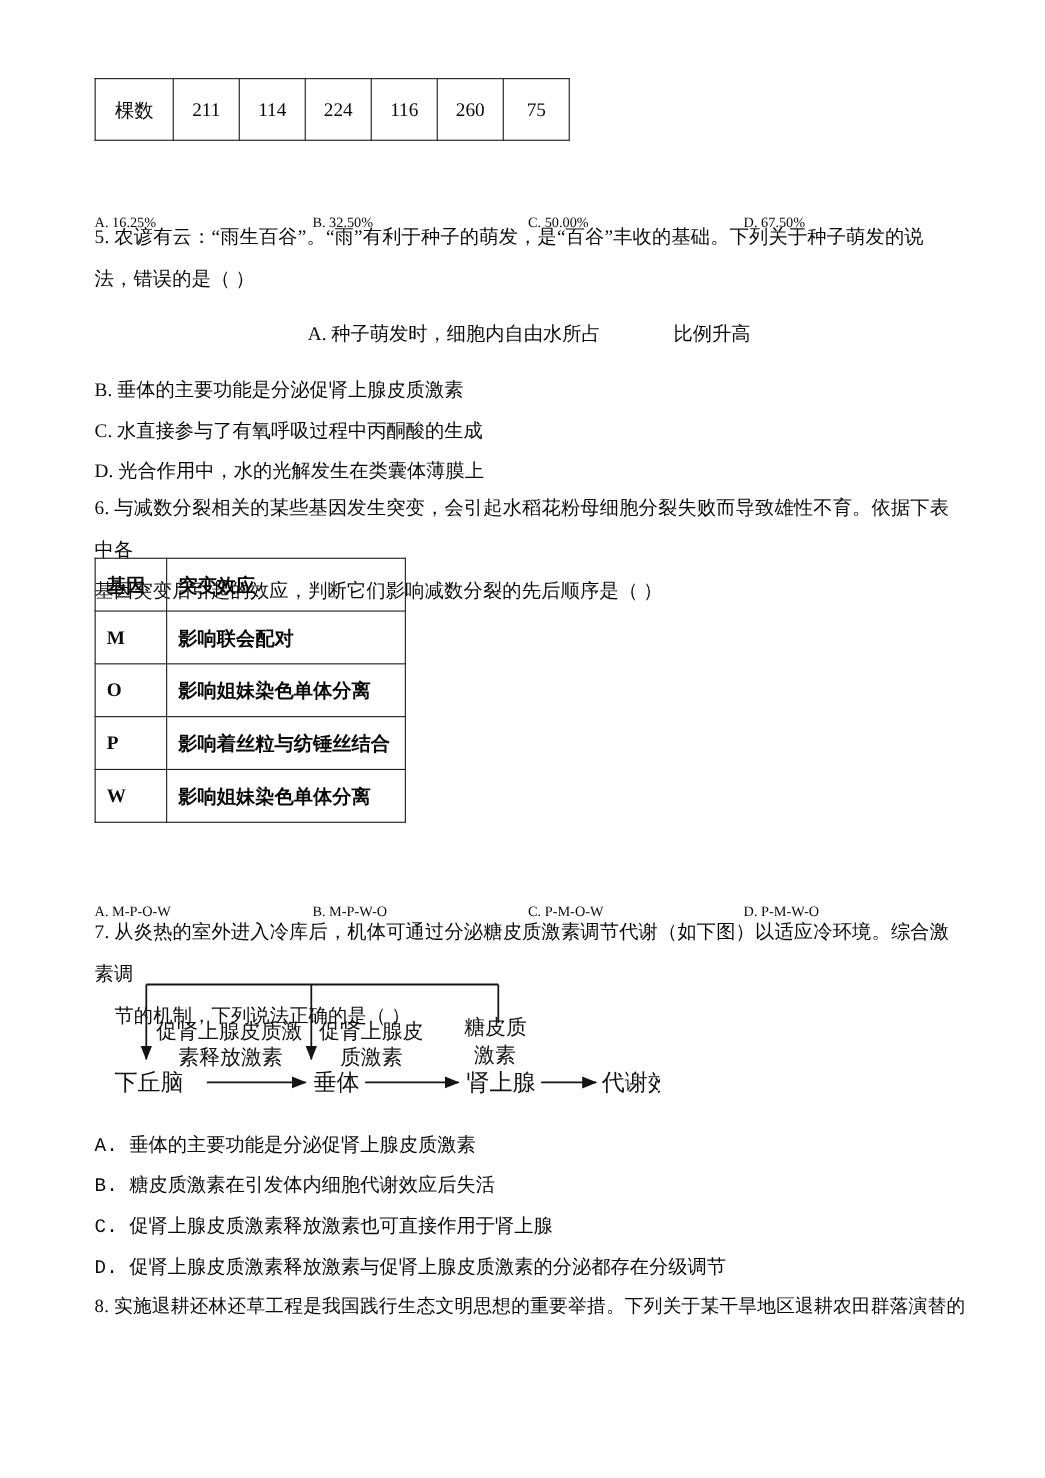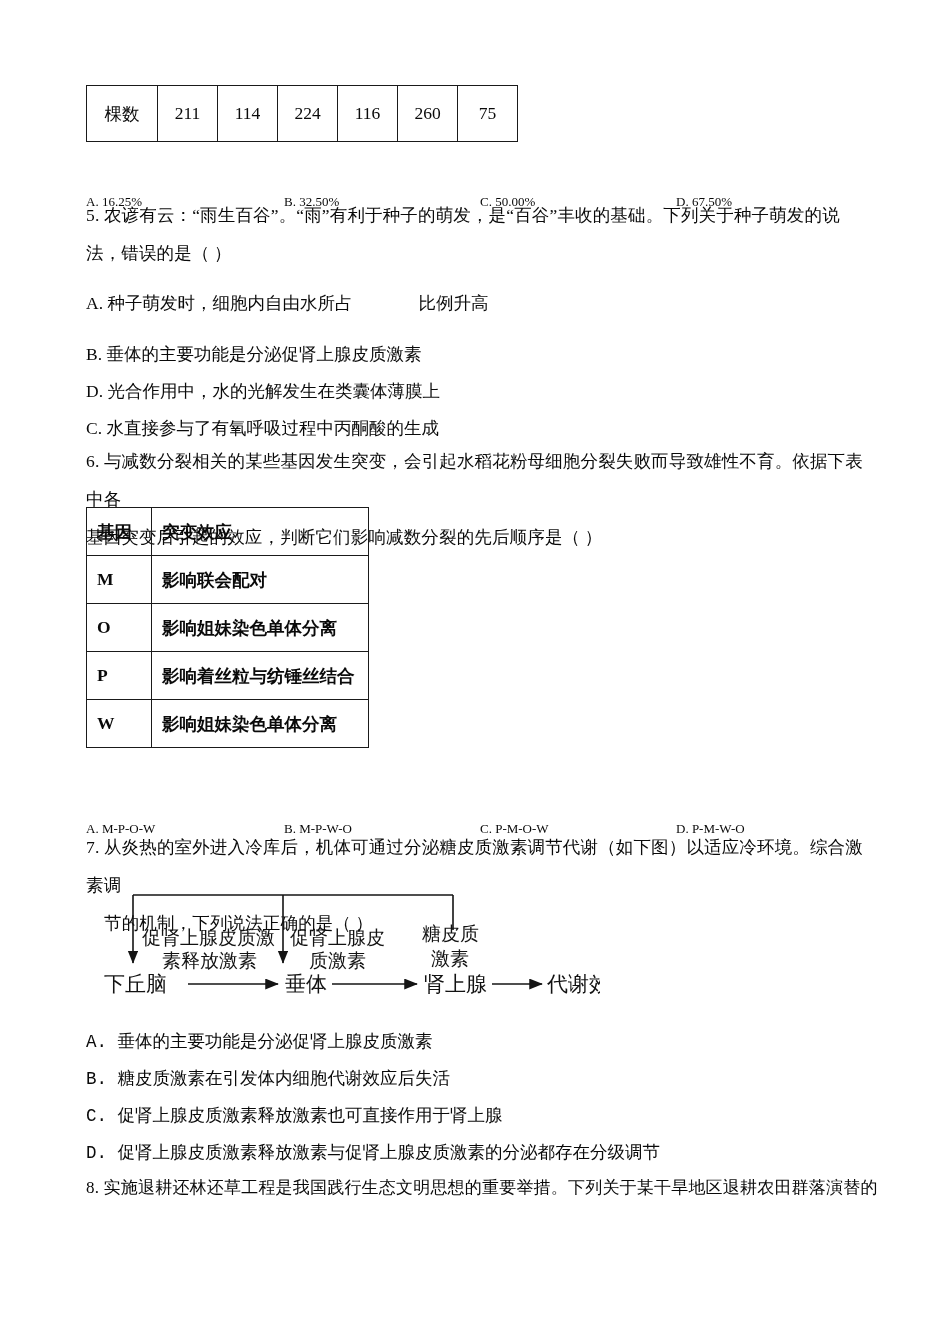--- a/index.html
+++ b/index.html
@@ -44,21 +44,21 @@
     font-size: 13px;
     line-height: 34px;
     margin-top: 30px;
   }
   .opt-row > span { display: inline-block; }
 
   
   .count-table {
     position: absolute;
     left: 86px;
-    top: 85px;
+    top: 71px;
     border-collapse: collapse;
   }
   .count-table td {
     border: 1.3px solid #1a1a1a;
     height: 53px;
     text-align: center;
     vertical-align: middle;
     font-size: 17.5px;
     font-family: "Liberation Serif", serif;
   }
@@ -68,21 +68,21 @@
   
   .abcd-row-1 { position: absolute; left: 86px; top: 155px; width: 790px; }
   .abcd-row-1 span:nth-child(1) { width: 198px; }
   .abcd-row-1 span:nth-child(2) { width: 196px; }
   .abcd-row-1 span:nth-child(3) { width: 196px; }
 
   
   .q5 { position: absolute; left: 86px; top: 196px; width: 790px; }
   .q5-opts { position: absolute; left: 86px; top: 285px; width: 790px; }
   .q5-opts .opt { line-height: 37px; }
-  .q5-opts .opt.first { line-height: 37px; margin-bottom: 14px; }
+  .q5-opts .opt.first { line-height: 37px; margin-bottom: 14px; text-align: center; }
   .gap-inline { display: inline-block; width: 66px; }
 
   
   .q6 { position: absolute; left: 86px; top: 442px; width: 790px; }
 
   .gene-table {
     position: absolute;
     left: 86px;
     top: 507px;
     border-collapse: collapse;
@@ -165,22 +165,22 @@
   <div class="q5">
     <div class="q-stem">5. 农谚有云：“雨生百谷”。“雨”有利于种子的萌发，是“百谷”丰收的基础。下列关于种子萌发的说</div>
     <div class="q-stem">法，错误的是（   ）</div>
   </div>
 
   <div class="q5-opts">
     <div class="opt first">
       <span>A. 种子萌发时，细胞内自由水所占</span><span class="gap-inline"></span><span>比例升高</span>
     </div>
     <div class="opt">B. 垂体的主要功能是分泌促肾上腺皮质激素</div>
+    <div class="opt">C. 水直接参与了有氧呼吸过程中丙酮酸的生成</div>
     <div class="opt">D. 光合作用中，水的光解发生在类囊体薄膜上</div>
-    <div class="opt">C. 水直接参与了有氧呼吸过程中丙酮酸的生成</div>
   </div>
 
   <div class="q6">
     <div class="q-stem">6. 与减数分裂相关的某些基因发生突变，会引起水稻花粉母细胞分裂失败而导致雄性不育。依据下表中各</div>
     <div class="q-stem">基因突变后引起的效应，判断它们影响减数分裂的先后顺序是（   ）</div>
   </div>
 
   <table class="gene-table">
     <tbody>
         <tr>

